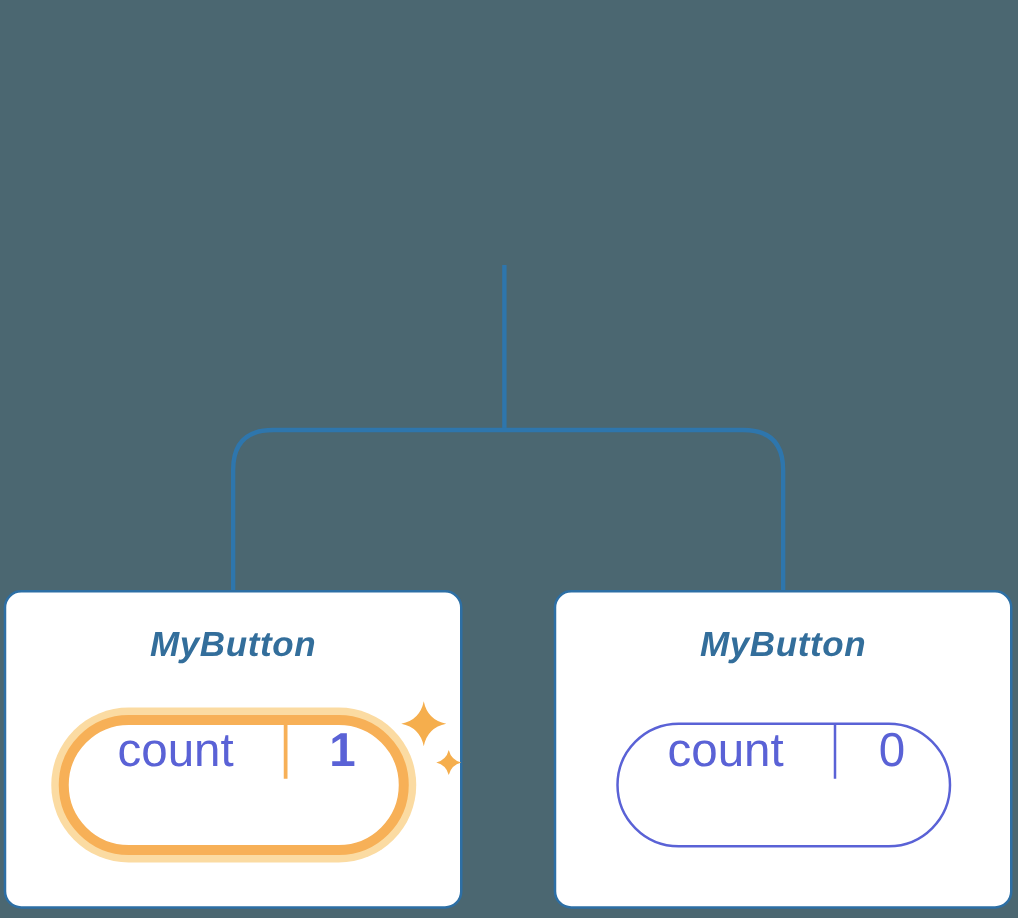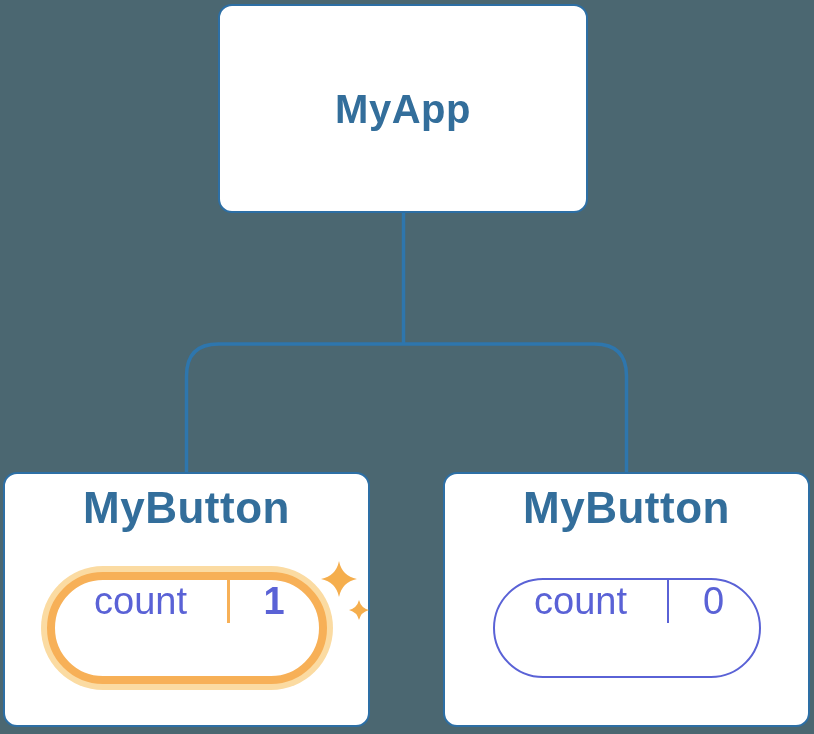--- a/index.html
+++ b/index.html
@@ -22,21 +22,21 @@
   }
   .card-root{left:218px;top:4px;width:370px;height:209px;justify-content:center;}
   .card-child{top:472px;width:367px;height:255px;}
   .card-child-left{left:3px;}
   .card-child-right{left:443px;}
 
   .card-title{
     color:var(--heading);font-weight:700;font-size:40px;line-height:1;
     letter-spacing:0.5px;
   }
-  .card-child .card-title{margin-top:12px;font-size:44px;}
+  .card-child .card-title{margin-top:28px;font-size:28px;font-style:italic;}
 
   .pill{
     display:flex;align-items:flex-start;background:var(--card-bg);
     border-radius:9999px;width:264px;height:96px;overflow:visible;
   }
   .pill-plain{
     border:2px solid var(--purple);margin-top:48px;
     width:268px;height:100px;
   }
   .pill-highlight{
@@ -59,23 +59,20 @@
 </head>
 <body>
 
 <div class="stage">
 
   <svg class="connectors" viewBox="0 0 814 734" aria-hidden="true">
     <path d="M403.5 212 L403.5 344"></path>
     <path d="M186.5 473 L186.5 376 Q186.5 344 218.5 344 L594.5 344 Q626.5 344 626.5 376 L626.5 473"></path>
   </svg>
 
-  <div class="card card-root">
-    <div class="card-title">MyApp</div>
-  </div>
 
   <div class="card card-child card-child-left">
     <div class="card-title">MyButton</div>
     <div class="pill pill-highlight">
       <div class="pill-segment pill-segment-label">count</div>
       <div class="pill-segment pill-segment-value">1</div>
     </div>
     <svg class="sparkles" viewBox="0 0 60 70" aria-hidden="true">
       <path d="M24 8 Q27 23 42 26 Q27 29 24 44 Q21 29 6 26 Q21 23 24 8 Z"></path>
       <path d="M44 47 Q46 55 54 57 Q46 59 44 67 Q42 59 34 57 Q42 55 44 47 Z"></path>

